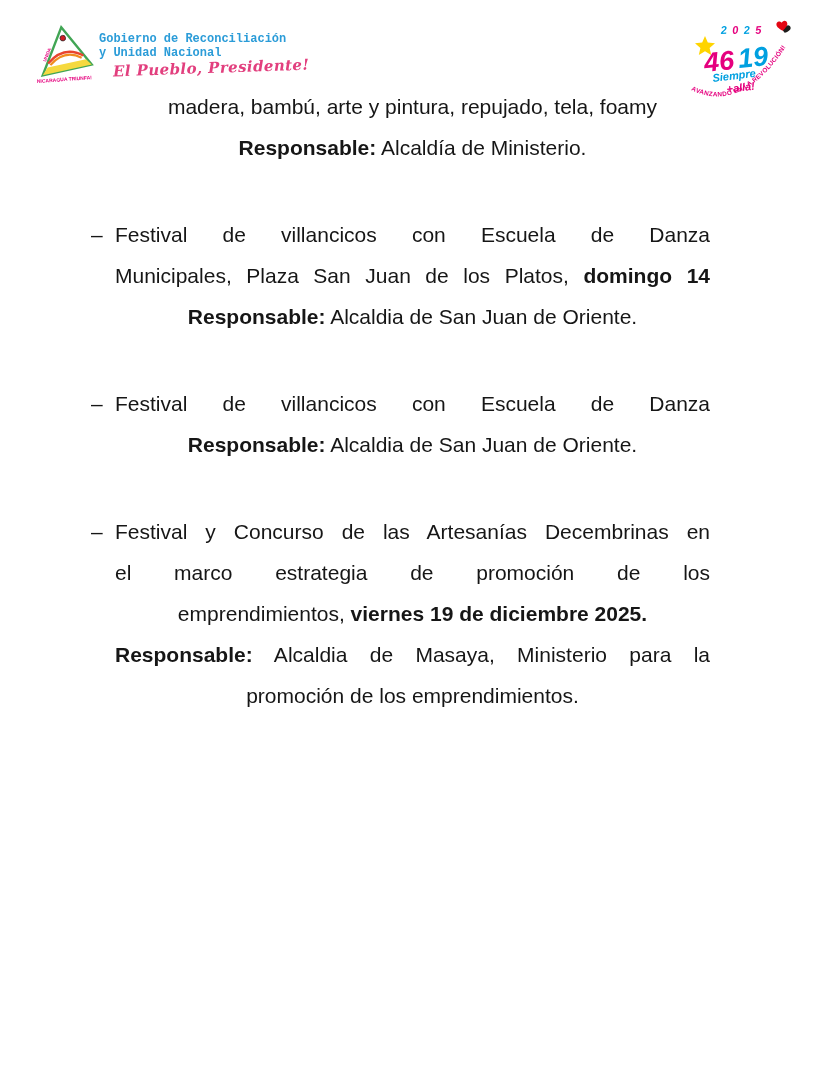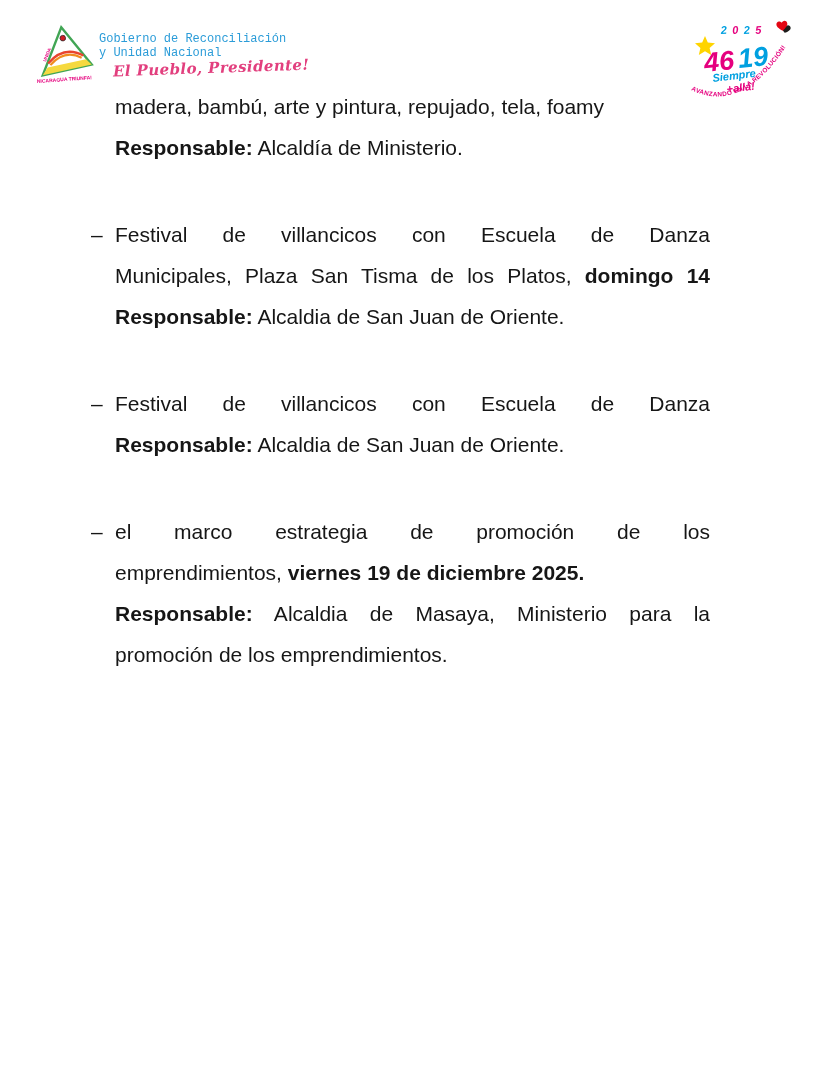--- a/index.html
+++ b/index.html
@@ -6,38 +6,38 @@
   body{
     width:825px;height:1068px;background:#ffffff;position:relative;
     font-family:"Liberation Sans", sans-serif;color:#161616;overflow:hidden;
   }
   .page{position:absolute;inset:0;background:#ffffff;}
 
   
   .hdr-left-emblem{position:absolute;left:34px;top:24px;width:66px;height:64px;}
   .hdr-left-text{
     position:absolute;left:99px;top:32px;
-    font-family:"Liberation Mono", monospace;font-weight:normal;
+    font-family:"Liberation Mono", monospace;font-weight:bold;
     font-size:12px;line-height:14px;color:#2b9cd8;white-space:pre;
   }
   .hdr-slogan{
     position:absolute;left:113px;top:59px;
     font-family:"DejaVu Serif", serif;font-style:italic;font-weight:bold;
     font-size:15px;color:#e23f7e;transform:rotate(-2deg);letter-spacing:.4px;
   }
   .hdr-right-logo{position:absolute;left:683px;top:16px;width:122px;height:92px;}
 
   
   .content{
     position:absolute;left:115px;top:86px;width:595px;
     font-size:21px;line-height:41px;
   }
   .item{position:relative;margin-bottom:46px;}
   .bullet{position:absolute;left:-24px;top:0;}
-  .line{text-align:left;white-space:normal;}
+  .line{text-align:center;white-space:normal;}
   .line.just{text-align:justify;text-align-last:justify;text-justify:inter-word;}
   .b{font-weight:bold;}
 
   svg text{font-family:"Liberation Sans", sans-serif;}
   .yr{font-size:11px;font-weight:bold;font-style:italic;letter-spacing:1px;}
 </style>
 </head>
 <body>
 
 <div class="page">
@@ -83,30 +83,31 @@
   </svg>
 
   <div class="content">
       <div class="item">
         <div class="line"><span>madera, bambú, arte y pintura, repujado, tela, foamy</span></div>
         <div class="line"><span class="b">Responsable:</span><span> Alcaldía de Ministerio.</span></div>
       </div>
       <div class="item">
         <span class="bullet">–</span>
         <div class="line just"><span>Festival de villancicos con Escuela de Danza</span></div>
-        <div class="line just"><span>Municipales, Plaza San Tisma de los Platos, </span><span class="b">domingo 14</span></div>
+        <div class="line just"><span>Municipales, Plaza San Juan de los Platos, </span><span class="b">domingo 14</span></div>
         <div class="line"><span class="b">Responsable:</span><span> Alcaldia de San Juan de Oriente.</span></div>
       </div>
       <div class="item">
         <span class="bullet">–</span>
         <div class="line just"><span>Festival de villancicos con Escuela de Danza</span></div>
         <div class="line"><span class="b">Responsable:</span><span> Alcaldia de San Juan de Oriente.</span></div>
       </div>
       <div class="item">
         <span class="bullet">–</span>
+        <div class="line just"><span>Festival y Concurso de las Artesanías Decembrinas en</span></div>
         <div class="line just"><span>el marco estrategia de promoción de los</span></div>
         <div class="line"><span>emprendimientos, </span><span class="b">viernes 19 de diciembre 2025.</span></div>
         <div class="line just"><span class="b">Responsable:</span><span> Alcaldia de Masaya, Ministerio para la</span></div>
         <div class="line"><span>promoción de los emprendimientos.</span></div>
       </div>
     </div>
 
 </div>
 
 </body></html>

